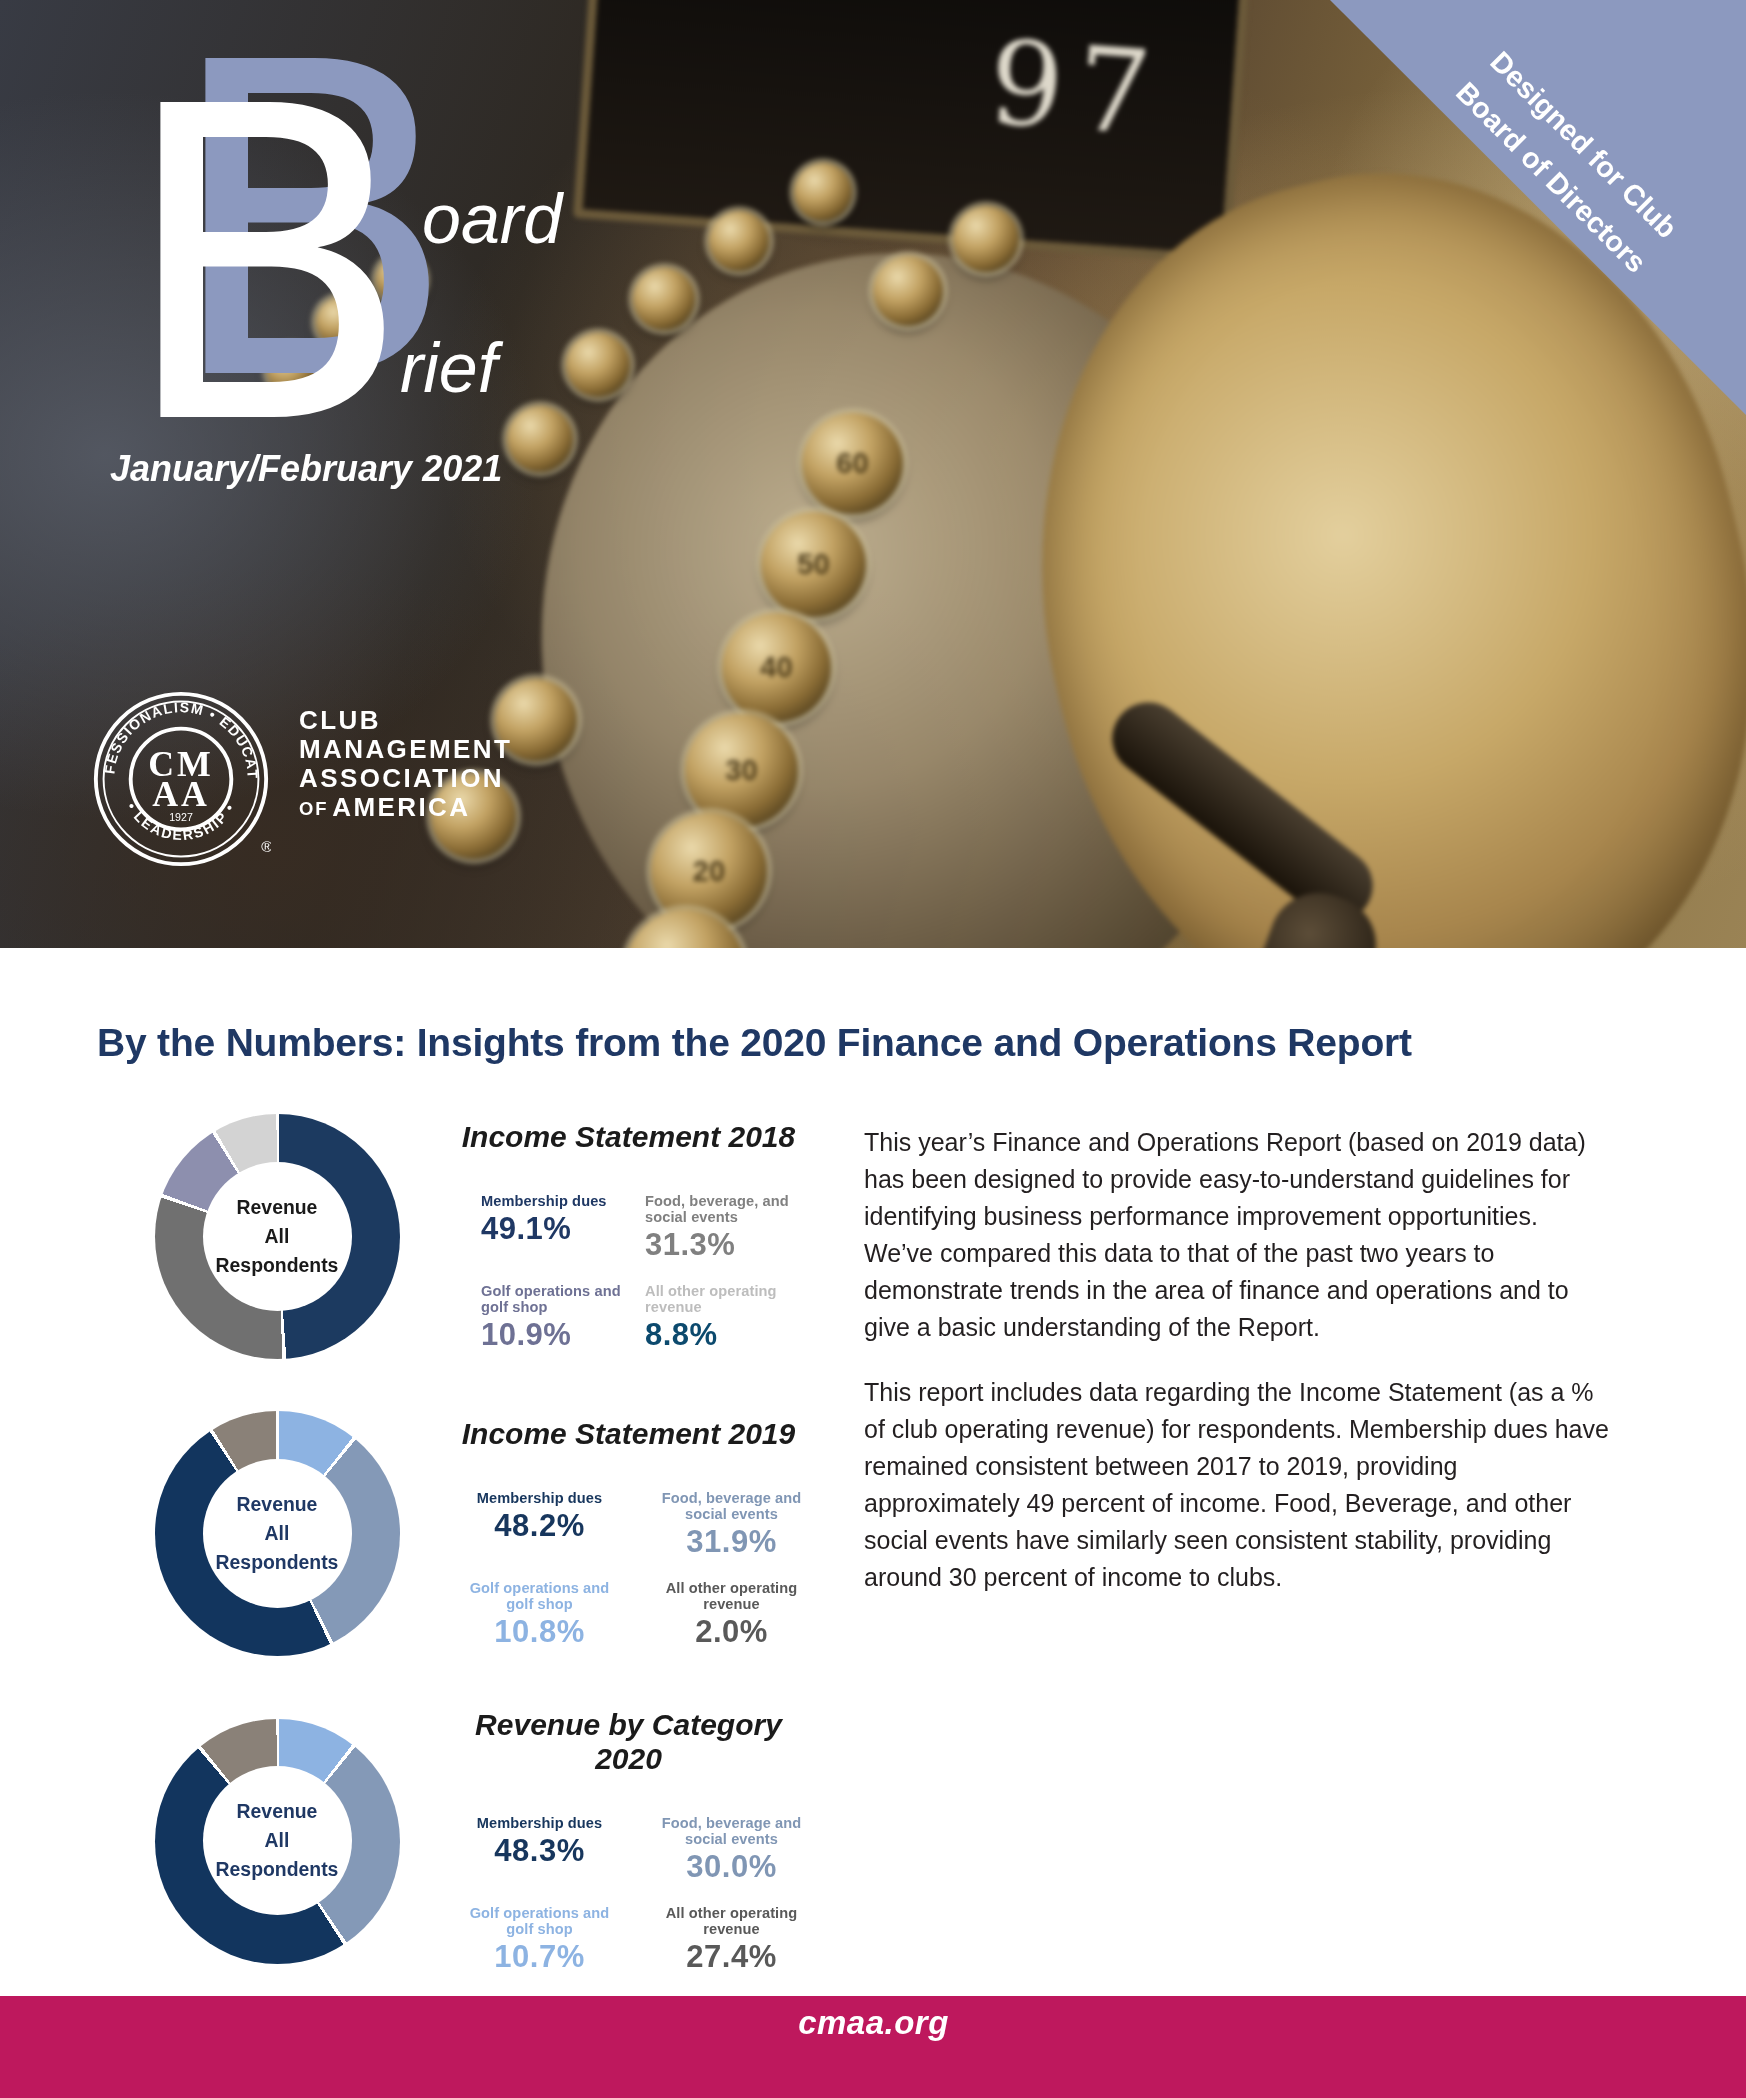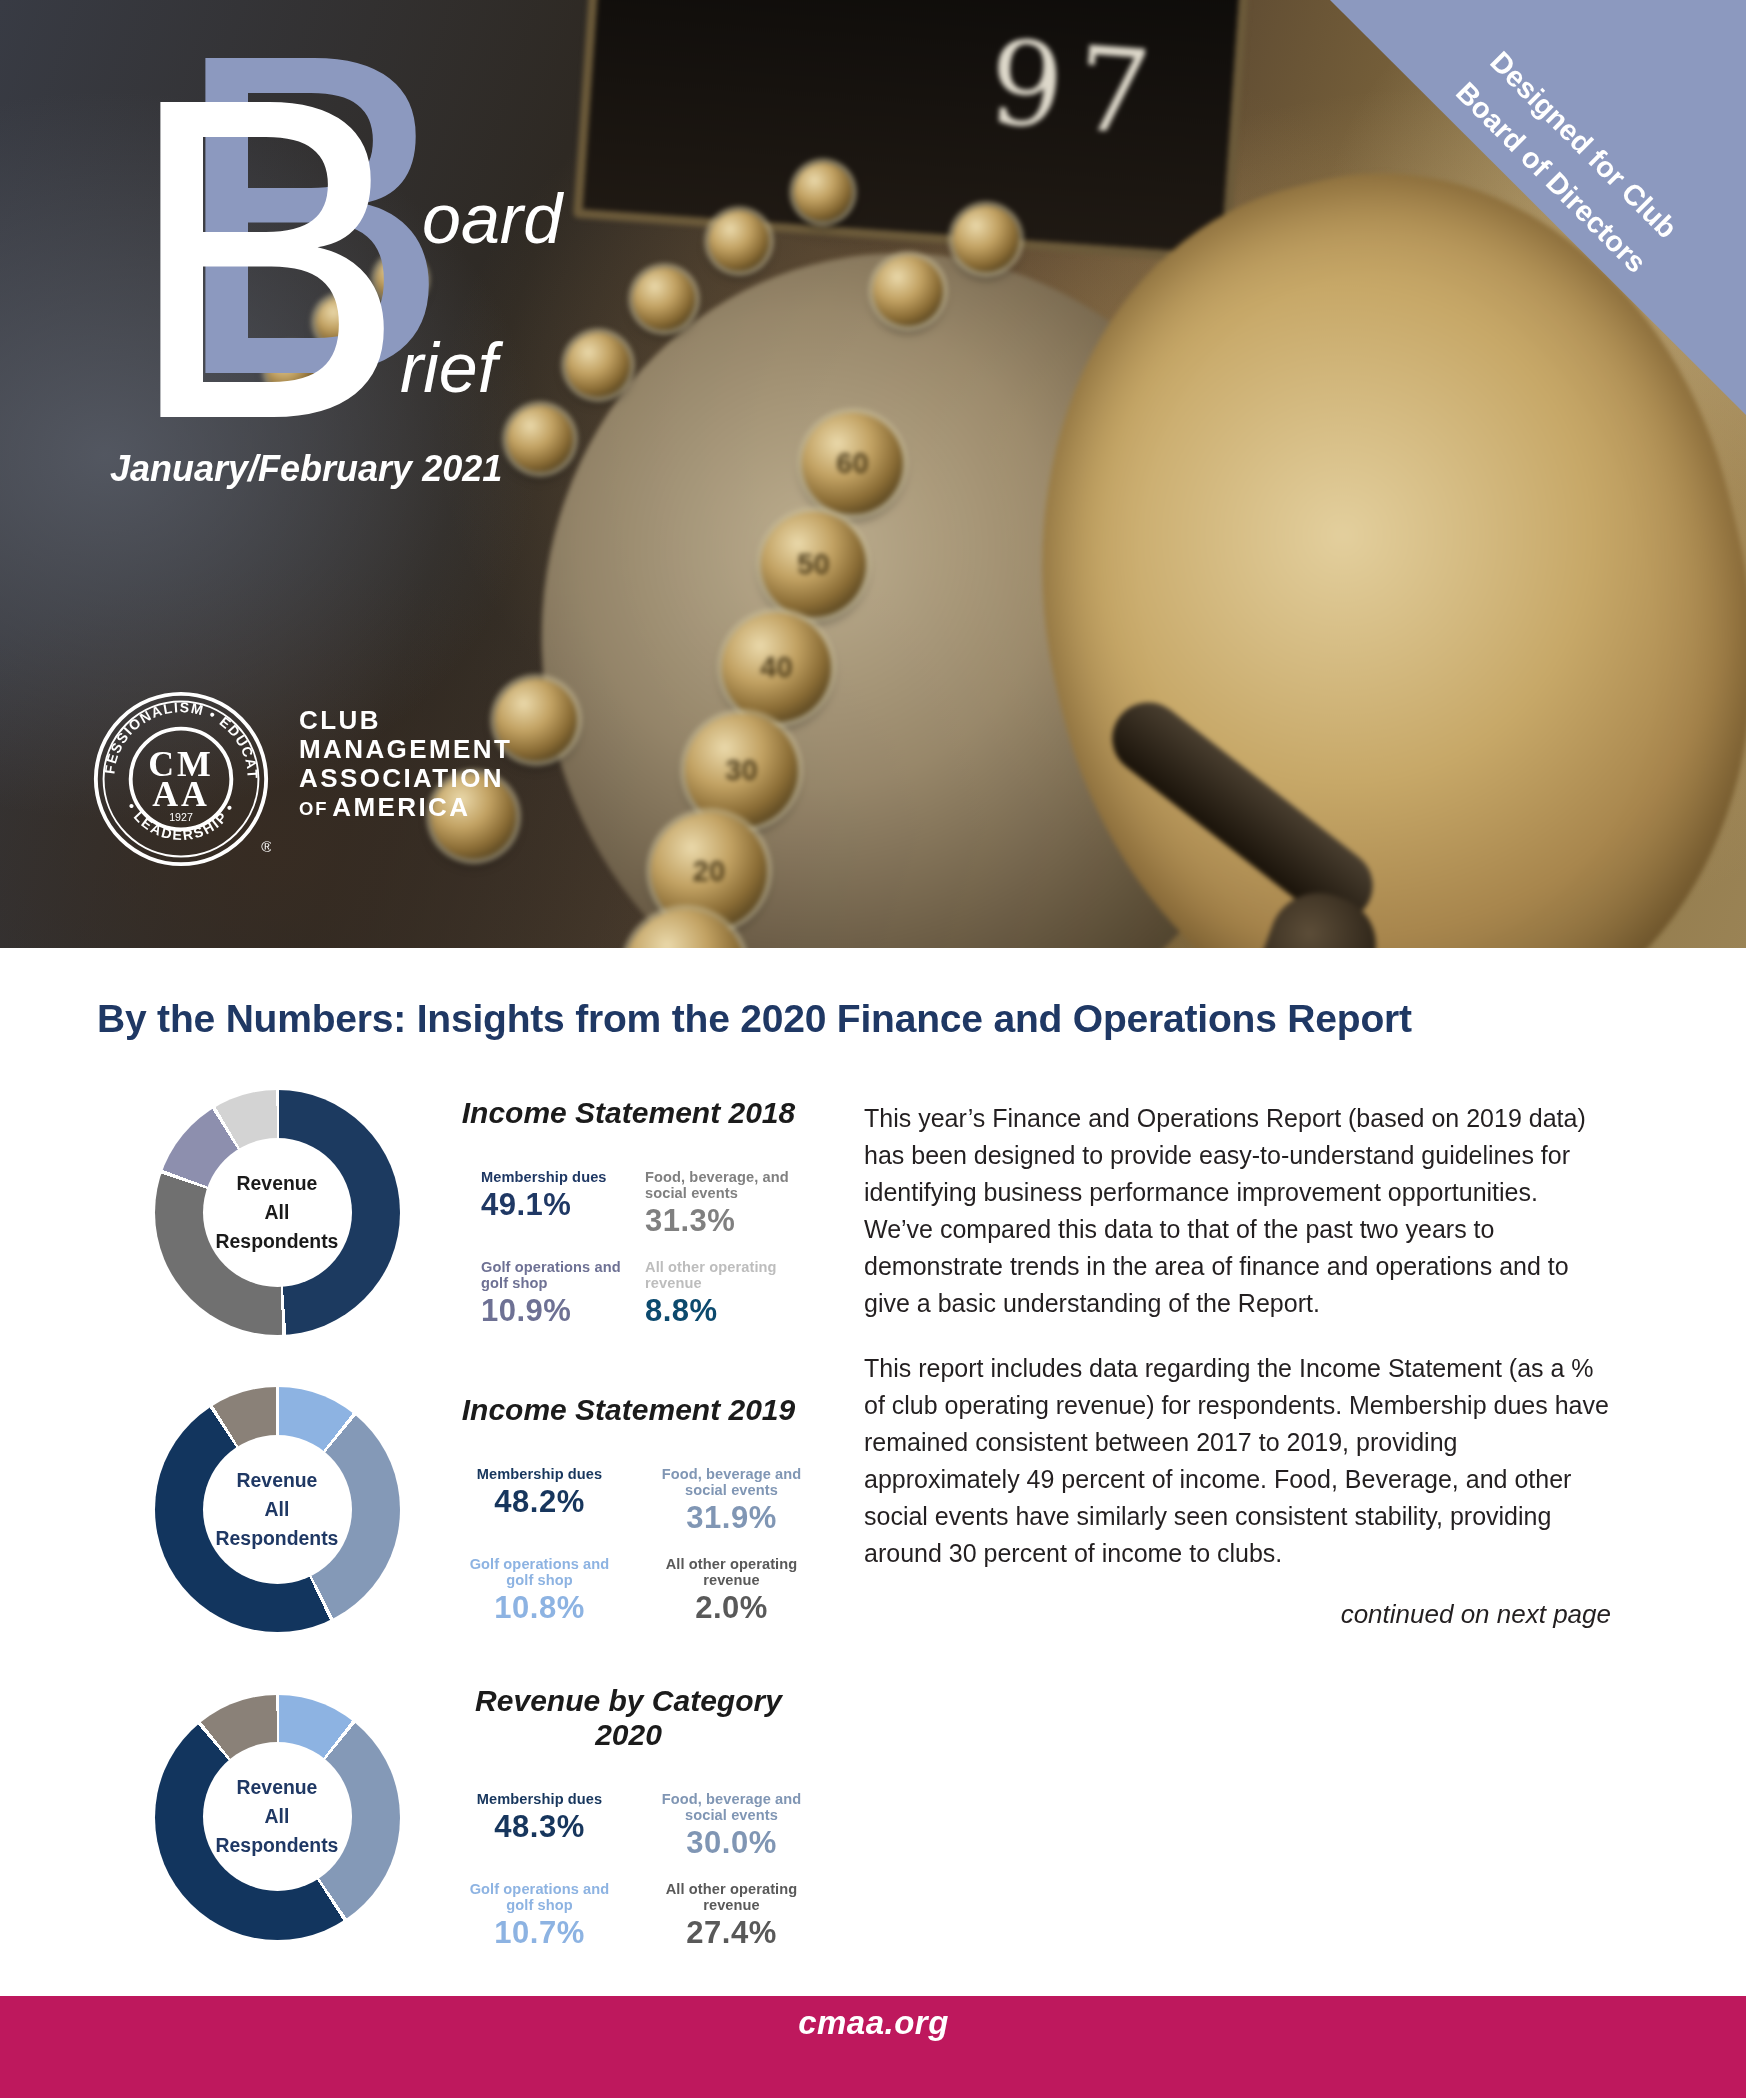--- a/index.html
+++ b/index.html
@@ -57,21 +57,21 @@
   .issue-date{position:absolute;left:110px;top:448px;color:#ffffff;font-size:36px;
     font-style:italic;font-weight:700;}
 
   
   .seal{position:absolute;left:91px;top:689px;}
   .wordmark{position:absolute;left:299px;top:706px;color:#ffffff;font-weight:700;
     font-size:26px;line-height:29px;letter-spacing:2.4px;}
   .wordmark .of{font-size:18.4px;letter-spacing:1.9px;vertical-align:1px;margin-right:3.9px;}
 
   
-  main{padding:49px 136px 0 97px;}
+  main{padding:73px 136px 0 97px;}
   h1{margin:0 0 49px 0;font-size:39px;font-weight:700;color:#1F3864;letter-spacing:-0.2px;}
   .columns{display:flex;}
   .charts{width:767px;flex:none;}
   .chart-row{display:flex;align-items:center;margin-bottom:52px;}
   .donut{position:relative;width:245px;height:245px;border-radius:50%;margin-left:58px;flex:none;}
   .hole{position:absolute;left:50%;top:50%;width:149px;height:149px;margin:-75px 0 0 -75px;
     border-radius:50%;background:#ffffff;display:flex;flex-direction:column;
     align-items:center;justify-content:center;text-align:center;}
   .hole .cl1,.hole .cl2{font-size:19.4px;font-weight:700;line-height:29px;}
   .chart-info{margin-left:54px;width:349px;}
@@ -274,21 +274,20 @@
                 </div>
               </div>
           </div>
         </div>
 
       </section>
 
       <section class="body-text">
         <p>This year’s Finance and Operations Report (based on 2019 data) has been designed to provide easy-to-understand guidelines for identifying business performance improvement opportunities. We’ve compared this data to that of the past two years to demonstrate trends in the area of finance and operations and to give a basic understanding of the Report.</p>
         <p>This report includes data regarding the Income Statement (as a % of club operating revenue) for respondents. Membership dues have remained consistent between 2017 to 2019, providing approximately 49 percent of income. Food, Beverage, and other social events have similarly seen consistent stability, providing around 30 percent of income to clubs.</p>
-        <div class="continued">continued on next page</div>
       </section>
     </div>
   </main>
 
   <footer>
     <span>cmaa.org</span>
   </footer>
 
 </div>
 

